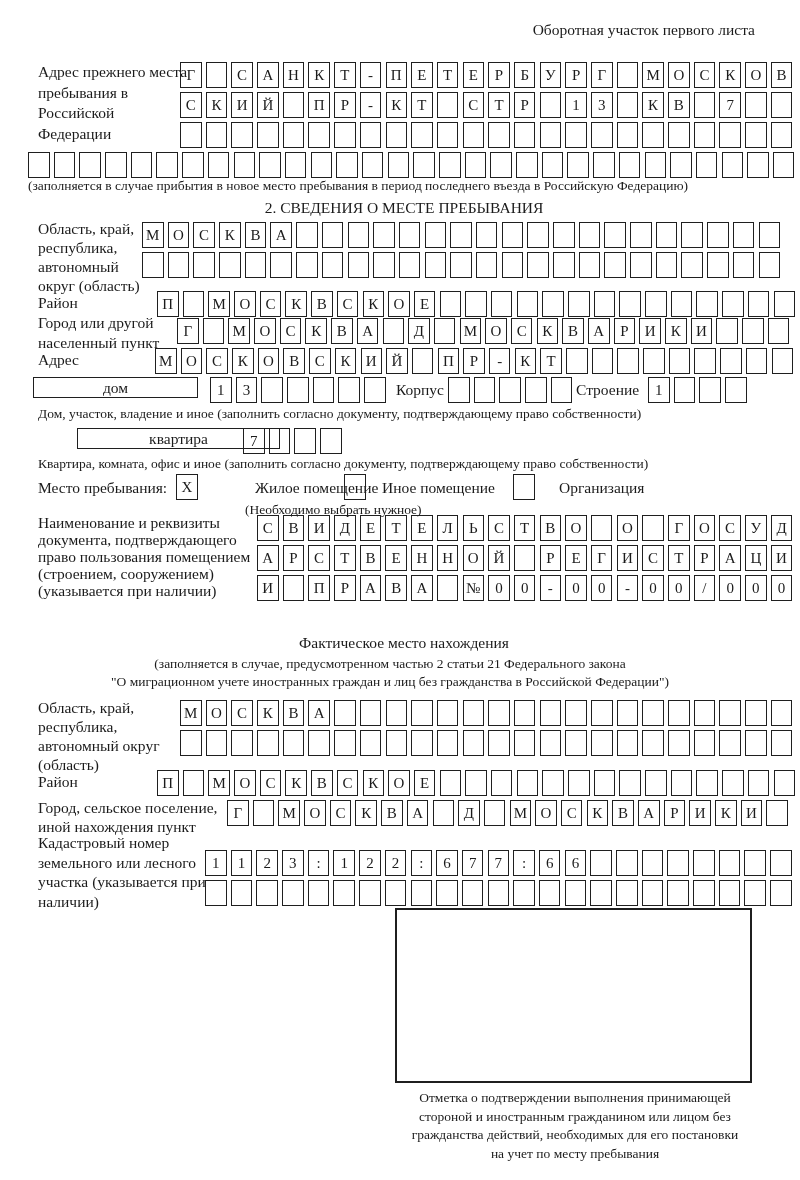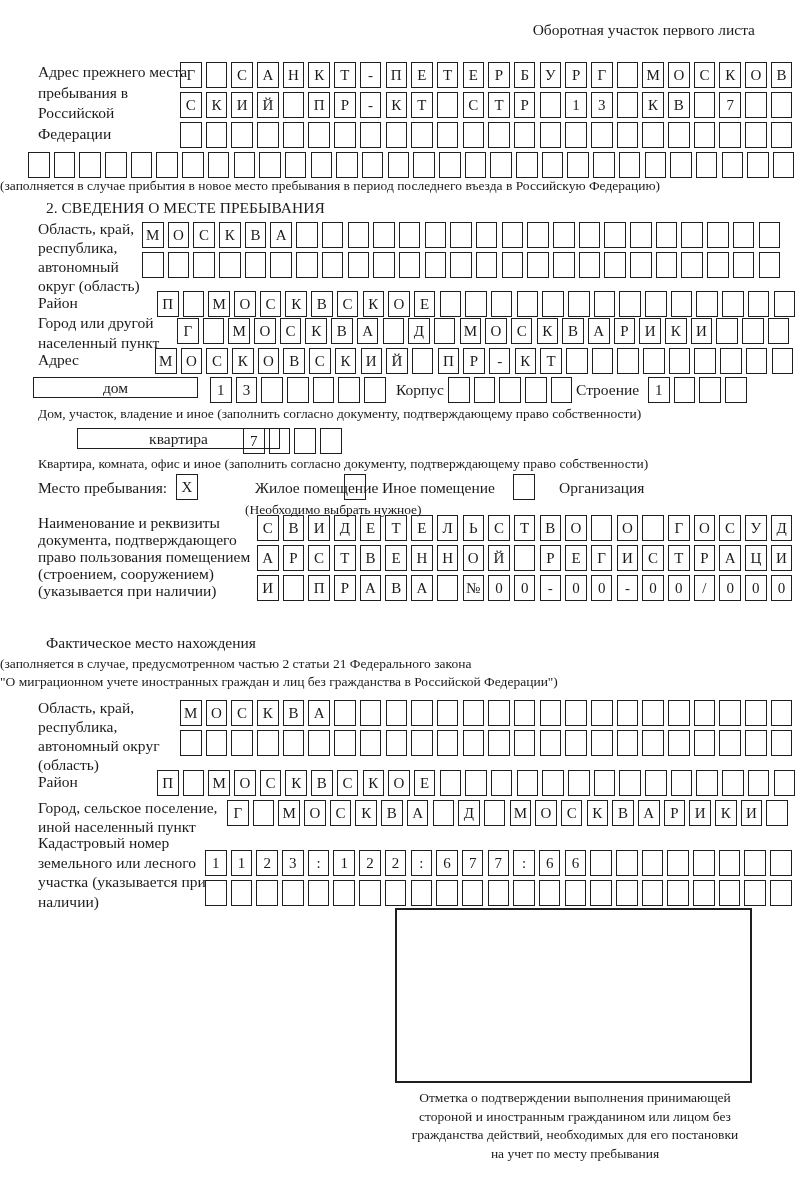--- a/index.html
+++ b/index.html
@@ -22,21 +22,21 @@
   .wide-box {
     position:absolute; border:1.6px solid #1f1f1f; box-sizing:border-box;
     height:21px; display:flex; align-items:center; justify-content:center;
     font-size:15.5px;
   }
   .checkbox {
     position:absolute; width:22px; height:26px; border:1.6px solid #1f1f1f;
     box-sizing:border-box; display:flex; align-items:center; justify-content:center;
     font-size:15px;
   }
-  .center { left:0; width:716px; }
+  .center { left:0; width:716px; text-align:center; }
   .bold { font-weight:normal;margin-left:46px; }
   .prewrap { white-space:pre-line; }
   .stamp-box { position:absolute; border:2px solid #1f1f1f; box-sizing:border-box; background:#fff; }
 </style>
 </head>
 <body>
 
 <div class="page">
 
   <div class="abs label" style="top:20px; right:45px;">Оборотная участок первого листа</div>
@@ -414,21 +414,21 @@
       <span class="cell">-</span>
       <span class="cell">0</span>
       <span class="cell">0</span>
       <span class="cell">/</span>
       <span class="cell">0</span>
       <span class="cell">0</span>
       <span class="cell">0</span>
     </div>
 
   <div class="abs label bold center" style="top:633px;">Фактическое место нахождения</div>
-  <div class="abs label-sm center prewrap" style="top:655px; line-height:17.5px;">(заполняется в случае, предусмотренном частью 2 статьи 21 Федерального закона
+  <div class="abs label-sm center prewrap" style="top:655px; line-height:17.5px;padding-left:32px;">(заполняется в случае, предусмотренном частью 2 статьи 21 Федерального закона
 "О миграционном учете иностранных граждан и лиц без гражданства в Российской Федерации")</div>
 
   <div class="abs label" style="left:38px; top:698px; width:152px;">Область, край, республика, автономный округ (область)</div>
   <div class="cellrow" style="left:180px; top:700px;">
       <span class="cell">М</span>
       <span class="cell">О</span>
       <span class="cell">С</span>
       <span class="cell">К</span>
       <span class="cell">В</span>
       <span class="cell">А</span>
@@ -500,21 +500,21 @@
       <span class="cell"></span>
       <span class="cell"></span>
       <span class="cell"></span>
       <span class="cell"></span>
       <span class="cell"></span>
       <span class="cell"></span>
       <span class="cell"></span>
       <span class="cell"></span>
     </div>
 
-  <div class="abs label" style="left:38px; top:798px; width:205px;">Город, сельское поселение, иной населенный пункт</div>
+  <div class="abs label" style="left:38px; top:798px; width:205px;">Город, сельское поселение, иной нахождения пункт</div>
   <div class="cellrow" style="left:227px; top:800px;">
       <span class="cell">Г</span>
       <span class="cell"></span>
       <span class="cell">М</span>
       <span class="cell">О</span>
       <span class="cell">С</span>
       <span class="cell">К</span>
       <span class="cell">В</span>
       <span class="cell">А</span>
       <span class="cell"></span>

